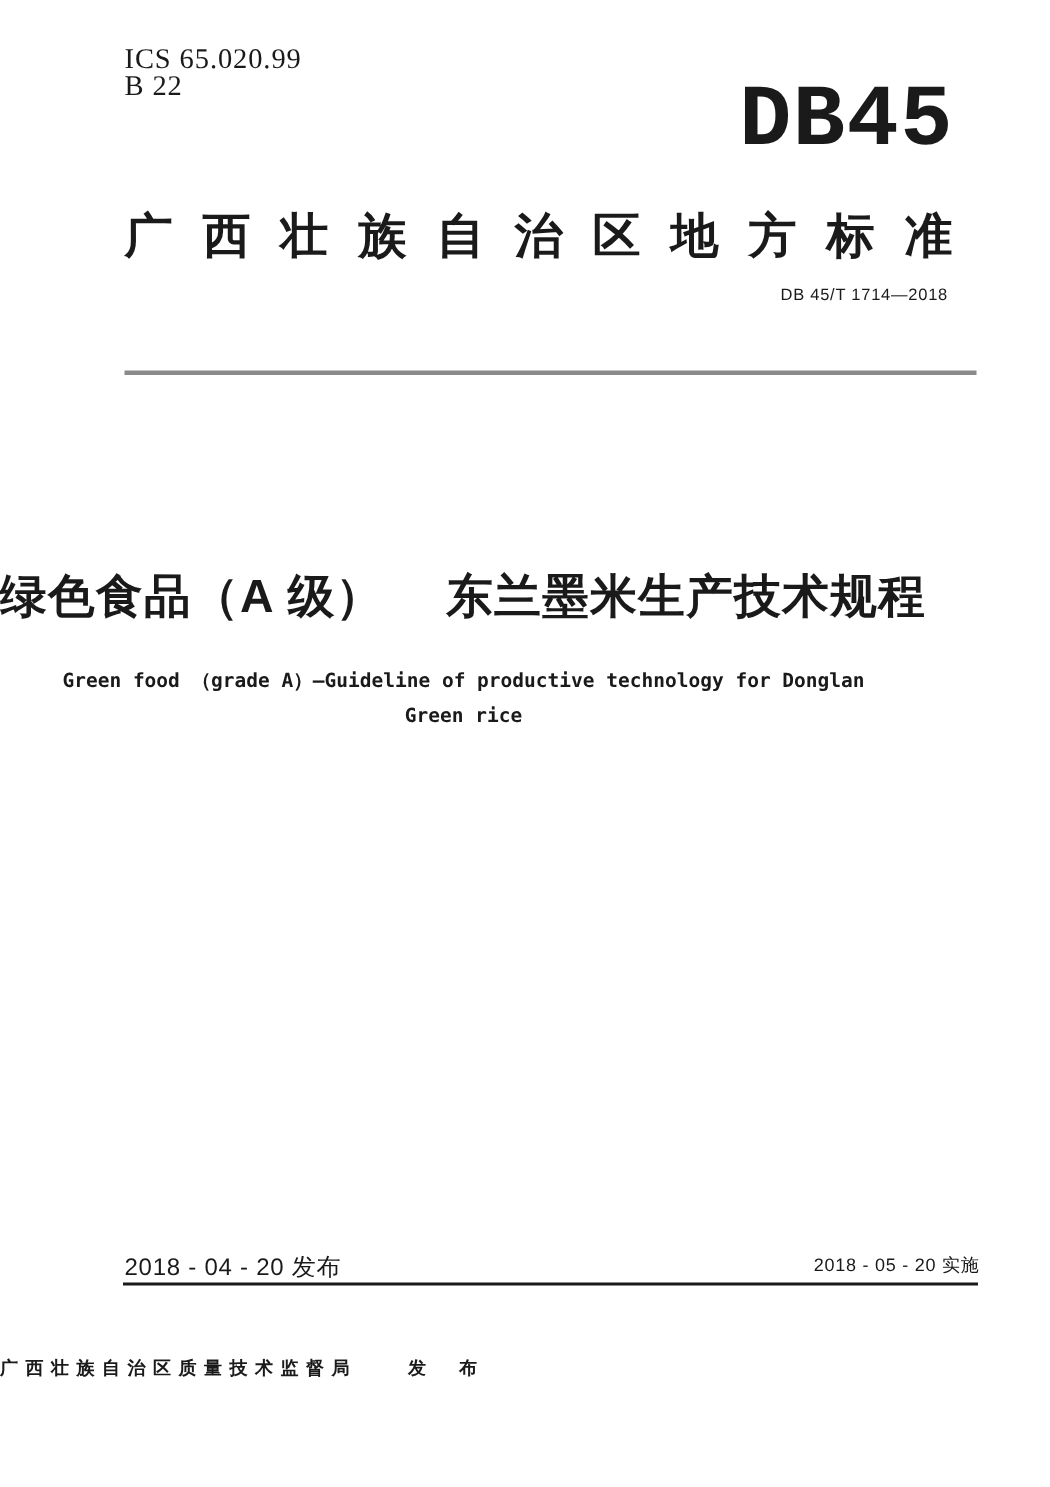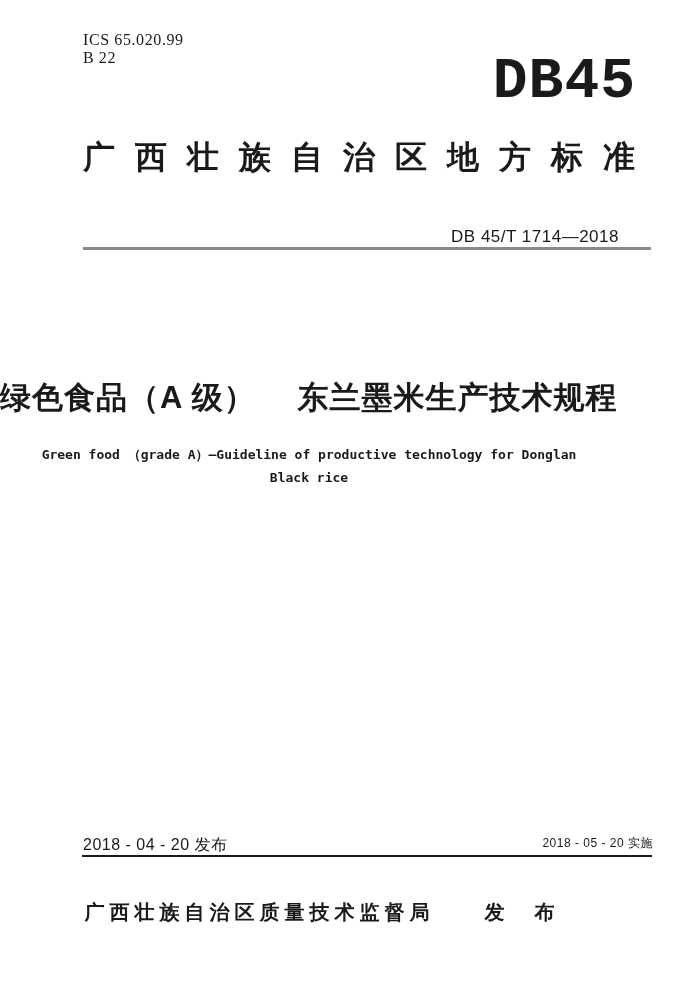--- a/index.html
+++ b/index.html
@@ -16,21 +16,21 @@
     font-family: "Liberation Sans", sans-serif;
     overflow: hidden;
     margin: 0 auto;
   }
   .abs { position: absolute; }
 
   .ics-block {
     left: 83px;
     top: 31px;
     font-family: "Liberation Serif", serif;
-    font-size: 16px;
+    font-size: 19px;
     line-height: 18px;
     letter-spacing: 0.6px;
     white-space: nowrap;
   }
 
   .db-logo {
     right: 64px;
     top: 56px;
     font-family: Liberation Mono, monospace;
     font-weight: bold;
@@ -45,26 +45,25 @@
     left: 83px;
     top: 139px;
     font-size: 32px;
     line-height: 36px;
     letter-spacing: 20px;
     white-space: nowrap;
     font-weight: bold;
   }
 
   .std-number {
-    right: 81px;
+    right: 68px;
     top: 191px;
-    font-size: 17px;
+    font-size: 11px;
     letter-spacing: 0.5px;
     white-space: nowrap;
-    margin-top: 36px;
   }
 
   .rule-gray {
     left: 83px;
     top: 247px;
     width: 568px;
     height: 3px;
   }
 
   .title-zh {
@@ -111,22 +110,22 @@
     left: 82px;
     top: 855px;
     width: 570px;
     height: 2px;
   }
 
   .publisher {
     left: 0;
     top: 900px;
     width: 644px;
-    text-align: center;
-    font-size: 20px;
+    text-align: left;
+    font-size: 12px;
     line-height: 24px;
     font-weight: bold;
     letter-spacing: 5px;
     white-space: nowrap;
   }
 </style>
 </head>
 <body>
 
 <div class="page" style="color: rgb(26, 26, 26); background: rgb(255, 255, 255);">
@@ -141,21 +140,21 @@
   <div class="abs region-heading">广西壮族自治区地方标准</div>
 
   <div class="abs std-number">DB 45/T 1714—2018</div>
 
   <div class="abs rule-gray" style="background: rgb(138, 138, 138);"></div>
 
   <div class="abs title-zh">绿色食品（A 级）　 东兰墨米生产技术规程</div>
 
   <div class="abs title-en">
     <div>Green food （grade A）—Guideline of productive technology for Donglan</div>
-    <div>Black rice</div>
+    <div>Green rice</div>
   </div>
 
   <div class="abs issue-date">2018 - 04 - 20 发布</div>
 
   <div class="abs implement-date">2018 - 05 - 20 实施</div>
 
   <div class="abs rule-black" style="background: rgb(26, 26, 26);"></div>
 
   <div class="abs publisher">广西壮族自治区质量技术监督局　　发　布</div>
 

